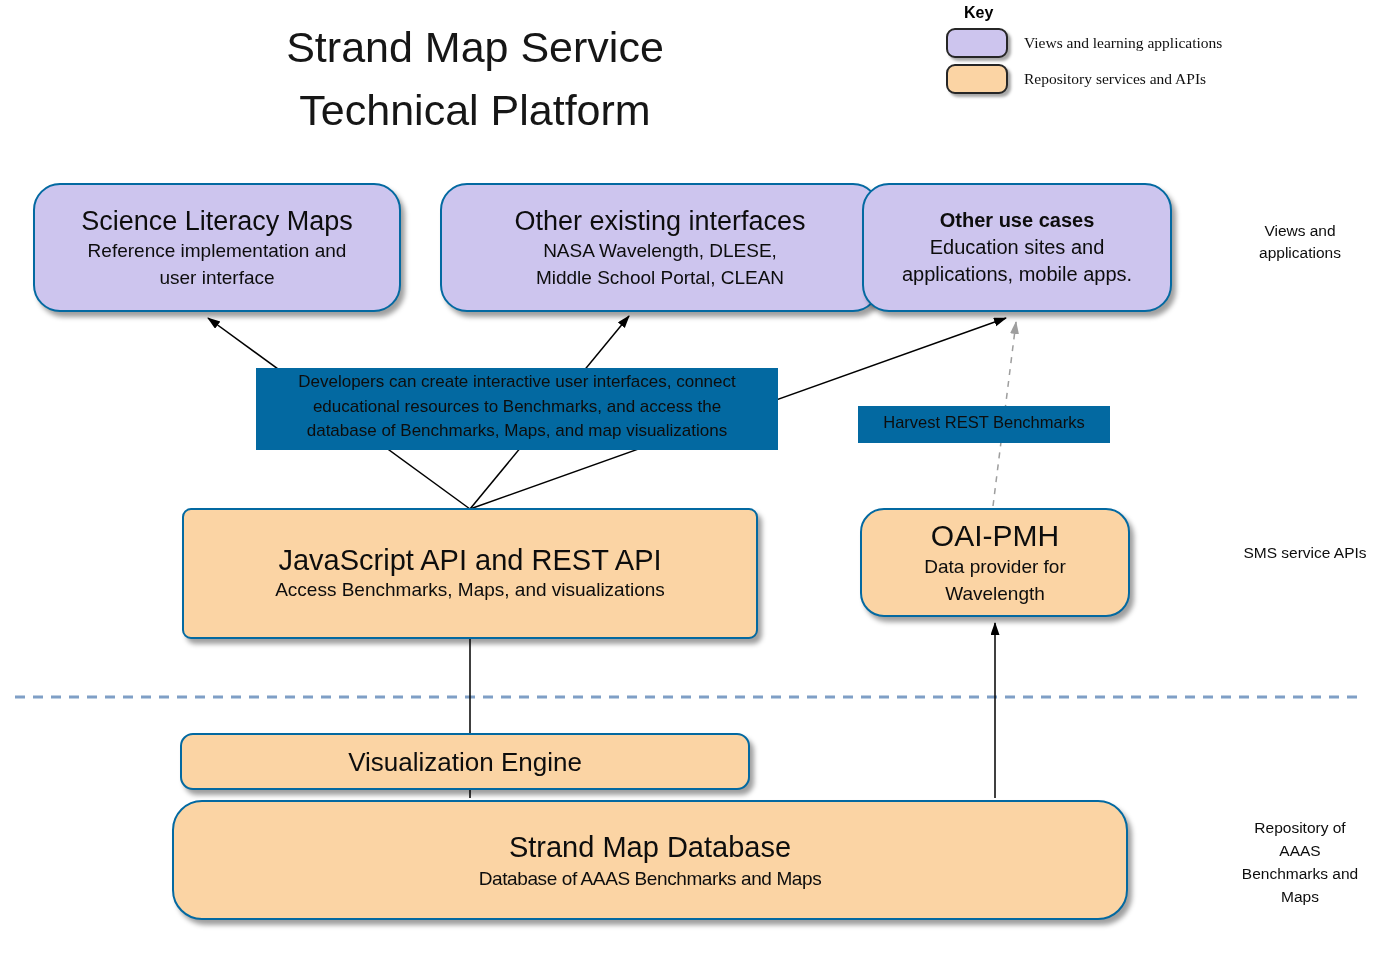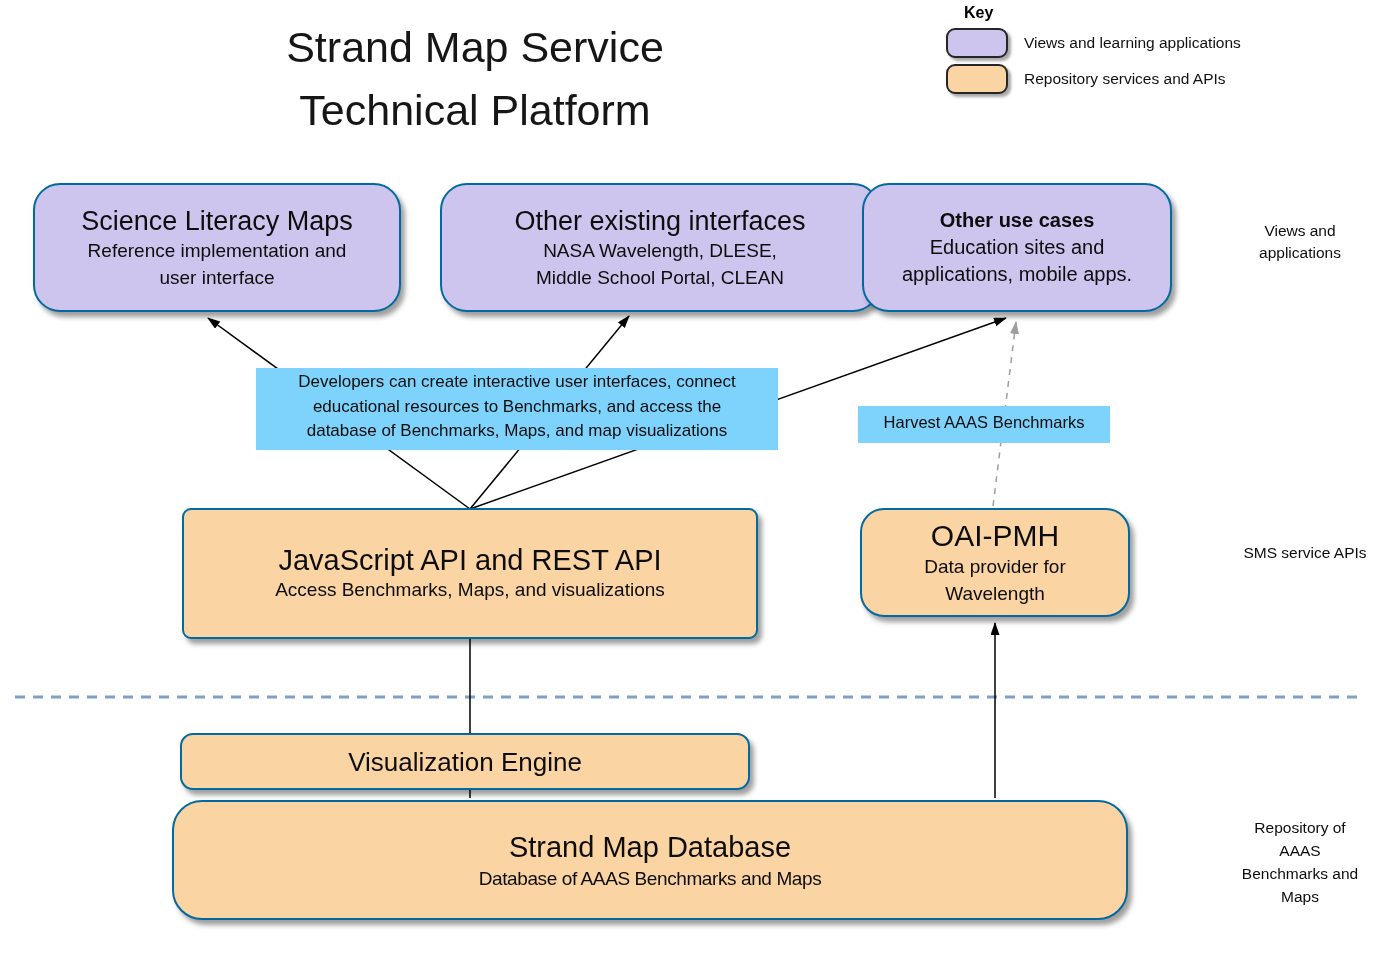--- a/index.html
+++ b/index.html
@@ -17,21 +17,21 @@
   
   .key{position:absolute;left:946px;top:4px;z-index:2;}
   .key-heading{font-size:16px;font-weight:bold;margin-left:18px;margin-bottom:6px;color:#000;}
   .key-row{display:flex;align-items:center;margin-bottom:6px;}
   .swatch{
     width:58px;height:26px;border:2px solid #262626;border-radius:9px;
     box-shadow:3px 3px 3px rgba(0,0,0,0.35);margin-right:16px;flex:0 0 auto;
   }
   .swatch.purple{background:#cdc5ee;}
   .swatch.orange{background:#fbd4a4;}
-  .key-label{font-size:15.5px;color:#111;}
+  .key-label{font-size:15.5px;color:#111;font-family:Liberation Serif, serif;}
   
   .node{
     position:absolute;z-index:2;border:2px solid #0369a1;
     box-shadow:4px 5px 5px rgba(0,0,0,0.38);
     display:flex;flex-direction:column;align-items:center;justify-content:center;
     text-align:center;box-sizing:border-box;
   }
   .node.purple{background:#cdc5ee;}
   .node.orange{background:#fbd4a4;}
   .node-title{font-size:27px;line-height:32px;color:#0d0d0d;}
@@ -45,21 +45,21 @@
   #jsapi .node-title{font-size:29px;}
   #oai{left:860px;top:508px;width:270px;height:109px;border-radius:24px;}
   #oai .node-title{font-size:30px;line-height:34px;}
   #vizengine{left:180px;top:733px;width:570px;height:57px;border-radius:13px;}
   #vizengine .node-title{font-size:26px;}
   #database{left:172px;top:800px;width:956px;height:120px;border-radius:30px;}
   #database .node-title{font-size:29px;line-height:36px;}
   #database .node-sub{font-size:19px;letter-spacing:-0.4px;}
   
   .note{
-    position:absolute;z-index:2;background:#7dd3fc;text-align:center;
+    position:absolute;z-index:2;background:#0369a1;text-align:center;
     font-size:17px;line-height:24.5px;color:#0d0d0d;
   }
   #devnote{left:256px;top:368px;width:522px;padding:2px 0 6px 0;}
   #harvest{left:858px;top:406px;width:252px;padding:4px 0 8px 0;font-size:16.5px;}
   
   .side-label{
     position:absolute;z-index:2;text-align:center;font-size:15.5px;line-height:22px;color:#0d0d0d;
   }
   #lbl-views{left:1235px;top:220px;width:130px;}
   #lbl-sms{left:1215px;top:542px;width:180px;}
@@ -146,21 +146,21 @@
     <div class="node-title">Strand Map Database</div>
     <div class="node-sub">Database of AAAS Benchmarks and Maps</div>
   </div>
 
   <div class="note" id="devnote">
     <div>Developers can create interactive user interfaces, connect</div>
     <div>educational resources to Benchmarks, and access the</div>
     <div>database of Benchmarks, Maps, and map visualizations</div>
   </div>
 
-  <div class="note" id="harvest">Harvest AAAS Benchmarks</div>
+  <div class="note" id="harvest">Harvest REST Benchmarks</div>
 
   <div class="side-label" id="lbl-views">
     <div>Views and</div>
     <div>applications</div>
   </div>
 
   <div class="side-label" id="lbl-sms">SMS service APIs</div>
 
   <div class="side-label" id="lbl-repo">
     <div>Repository of</div>

